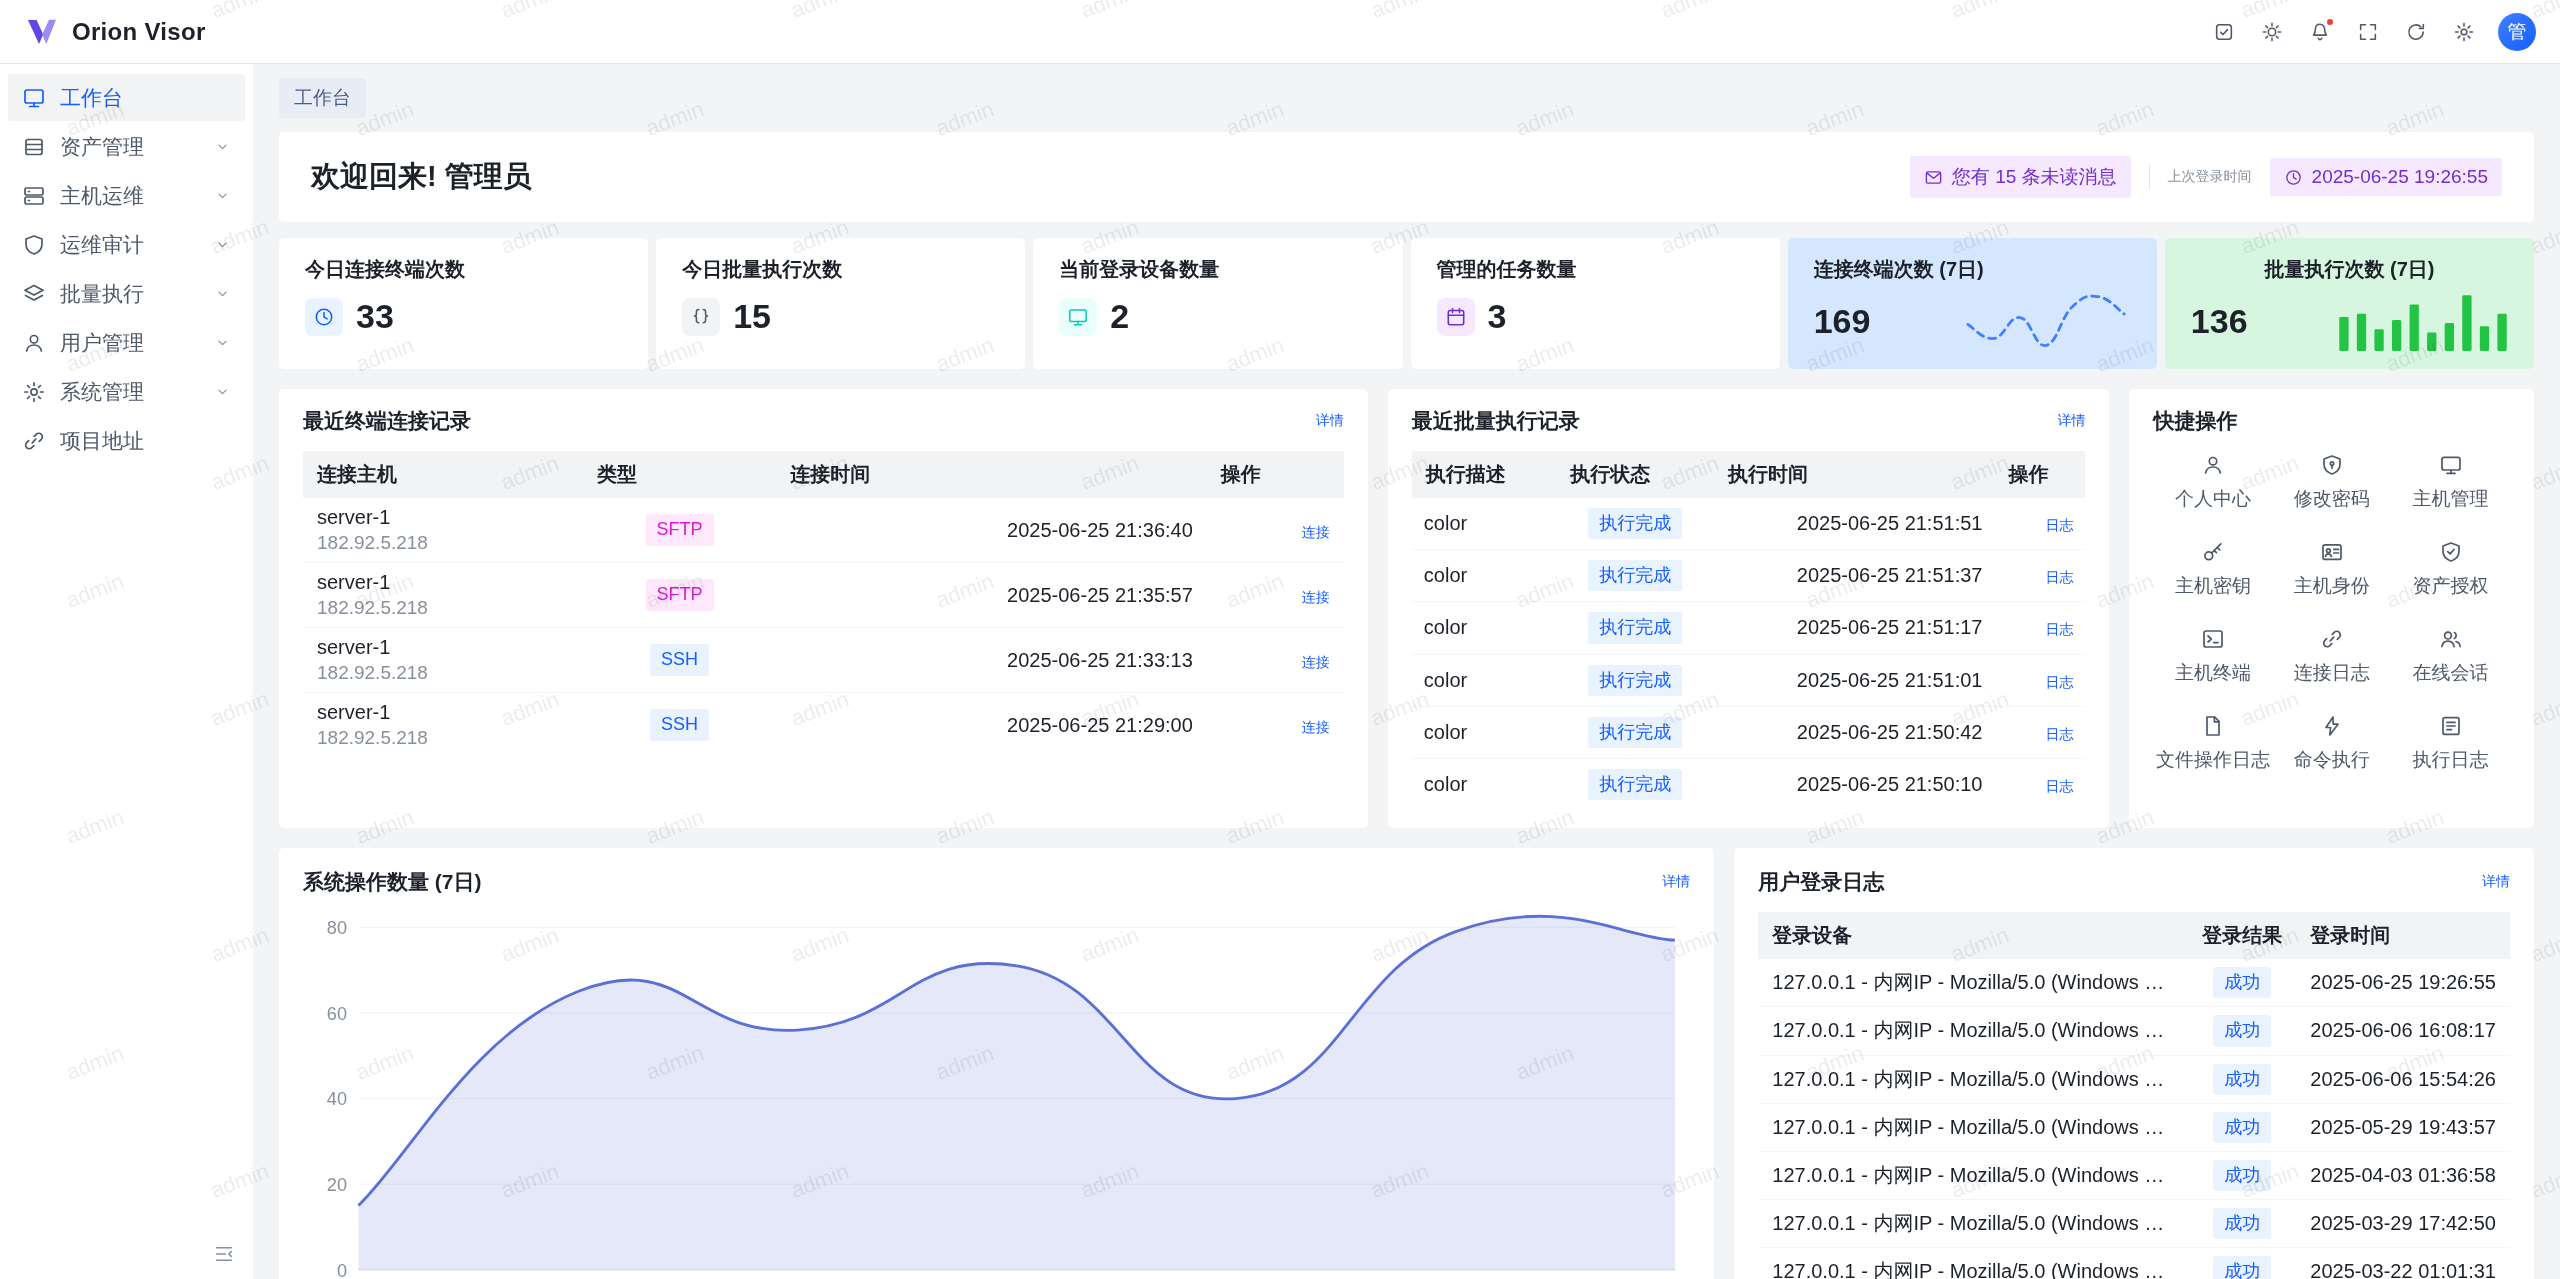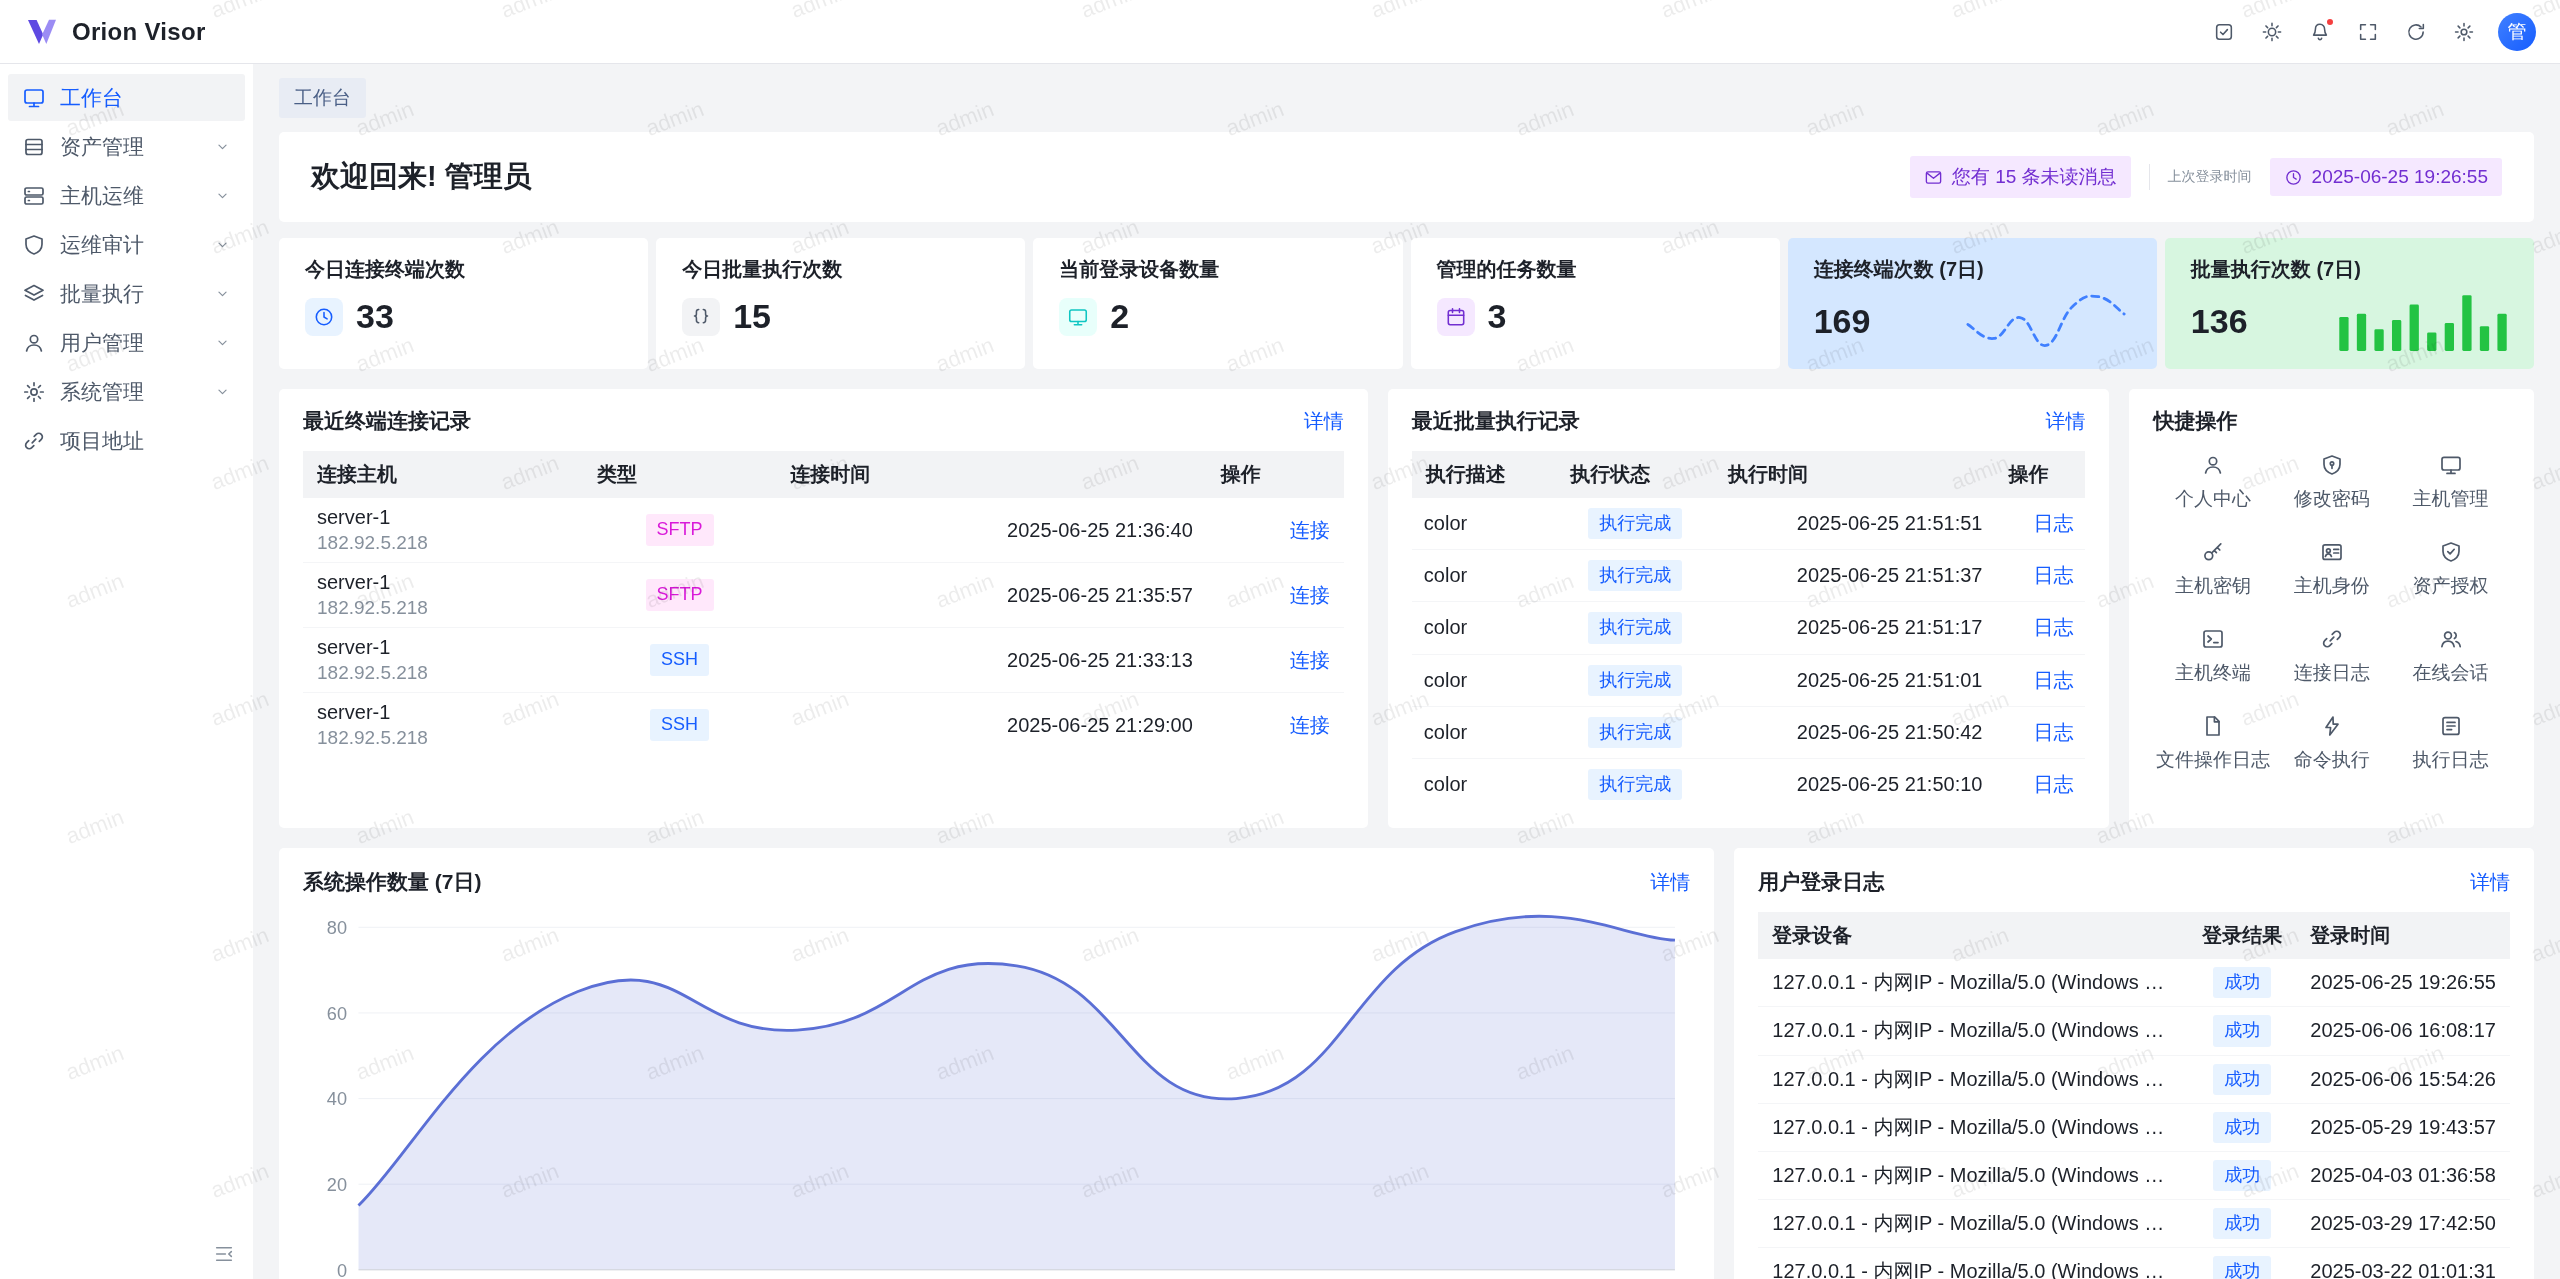--- a/index.html
+++ b/index.html
@@ -53,21 +53,21 @@
   .stat-valrow{display:flex;align-items:center;gap:13px;margin-top:14px}
   .stat-chip{width:38px;height:38px;border-radius:8px;display:flex;align-items:center;justify-content:center;font-size:22px}
   .stat-value{font-size:34px;font-weight:600}
   .trend-row{display:flex;align-items:center;justify-content:space-between;margin-top:8px;gap:10px}
   .mini{width:170px;height:60px;display:block}
   
   .mid-row{display:flex;gap:20px;margin-bottom:20px;align-items:stretch}
   .panel{padding:18px 24px}
   .panel-head{display:flex;align-items:center;justify-content:space-between;margin-bottom:16px}
   .panel-title{font-size:21px;font-weight:700}
-  .link{color:#165DFF;font-size:20px;cursor:pointer;text-decoration:none;white-space:nowrap}
+  .link{color:#165DFF;font-size:14px;cursor:pointer;text-decoration:none;white-space:nowrap}
   .tbl{width:100%;border-collapse:collapse;font-size:20px}
   .tbl th{background:#F2F3F5;font-weight:600;color:#1D2129;padding:10px 14px;text-align:left;white-space:nowrap}
   .tbl td{padding:8px 14px;border-bottom:1px solid #F4F5F7;white-space:nowrap}
   .tbl tr:last-child td{border-bottom:none}
   .t-center{text-align:center}.t-right{text-align:right}
   .host-name{color:#1D2129}
   .host-ip{color:#86909C;font-size:19px;margin-top:3px}
   .badge{display:inline-block;font-size:18px;padding:3px 11px;border-radius:3px;line-height:1.4}
   .badge-pink{background:#FFE8FB;color:#D91AD9}
   .badge-blue{background:#E8F3FF;color:#165DFF}
@@ -345,21 +345,21 @@
         <div class="stat-label">连接终端次数 (7日)</div>
         <div class="trend-row">
           <span class="stat-value">169</span>
           <span>
             <svg class="mini" viewBox="0 0 240 86">
               <path d="M8,48 C16.213333333333335,52.4 28.906666666666666,70.2 45.333333333333336,68 C61.760000000000005,65.8 66.24000000000001,35.8 82.66666666666667,38 C99.09333333333333,40.2 103.57333333333332,81.3 120,78 C136.42666666666668,74.7 140.90666666666667,38.4 157.33333333333334,23 C173.76000000000002,7.6 178.23999999999998,5.8 194.66666666666666,8 C211.09333333333333,10.2 223.78666666666666,27.5 232,33" fill="none" stroke="#4080FF" stroke-width="4" stroke-dasharray="10 8" stroke-linecap="round"></path>
             </svg>
           </span>
         </div>
       </div>
-      <div class="card stat-card trend" style="background: rgb(215, 246, 224);">
+      <div class="card stat-card trend" style="background: rgb(215, 246, 224); text-align: center;">
         <div class="stat-label">批量执行次数 (7日)</div>
         <div class="trend-row">
           <span class="stat-value">136</span>
           <span>
             <svg class="mini" viewBox="0 0 240 86">
               <rect x="0" y="37.111111111111114" width="13.333333333333334" height="48.888888888888886" rx="2" fill="#23C343"></rect>
               <rect x="25.185185185185183" y="32.666666666666664" width="13.333333333333334" height="53.333333333333336" rx="2" fill="#23C343"></rect>
               <rect x="50.37037037037037" y="54.888888888888886" width="13.333333333333334" height="31.11111111111111" rx="2" fill="#23C343"></rect>
               <rect x="75.55555555555554" y="41.55555555555556" width="13.333333333333334" height="44.44444444444444" rx="2" fill="#23C343"></rect>
               <rect x="100.74074074074073" y="19.33333333333333" width="13.333333333333334" height="66.66666666666667" rx="2" fill="#23C343"></rect>

